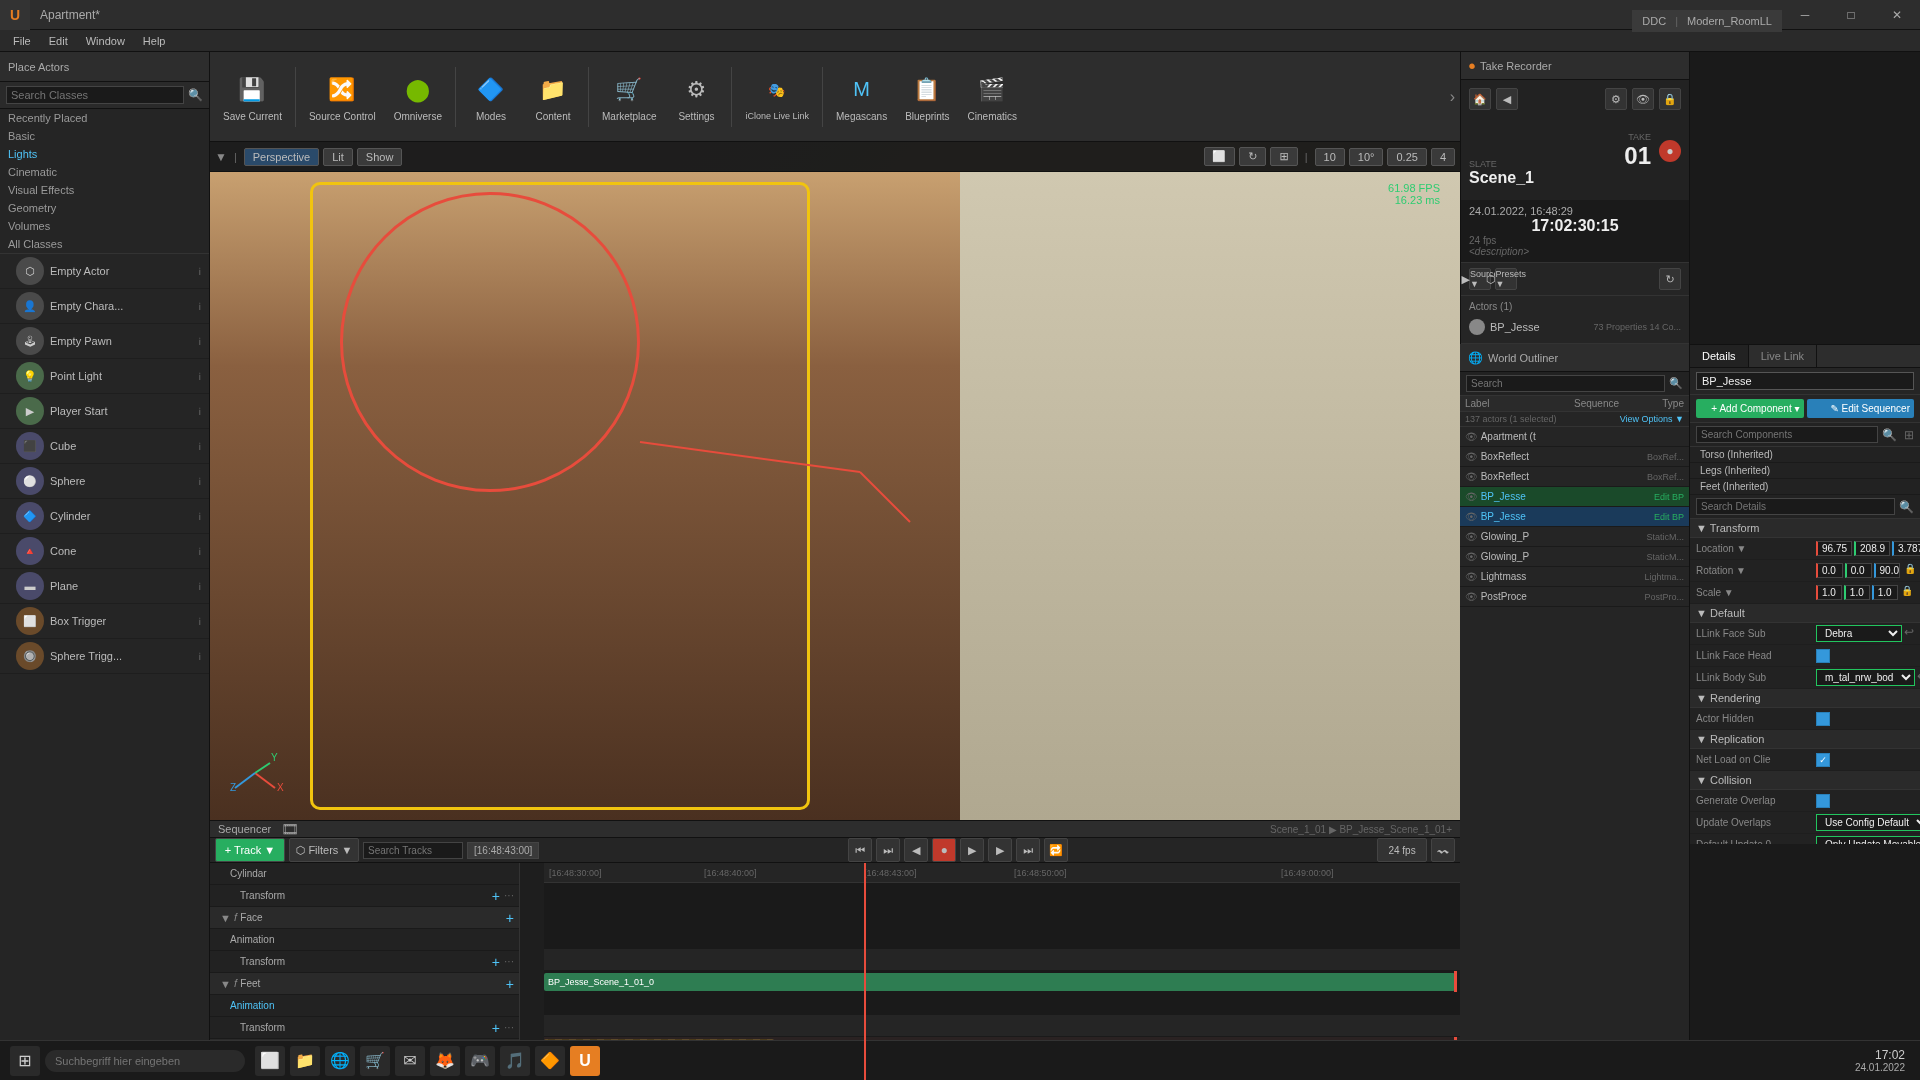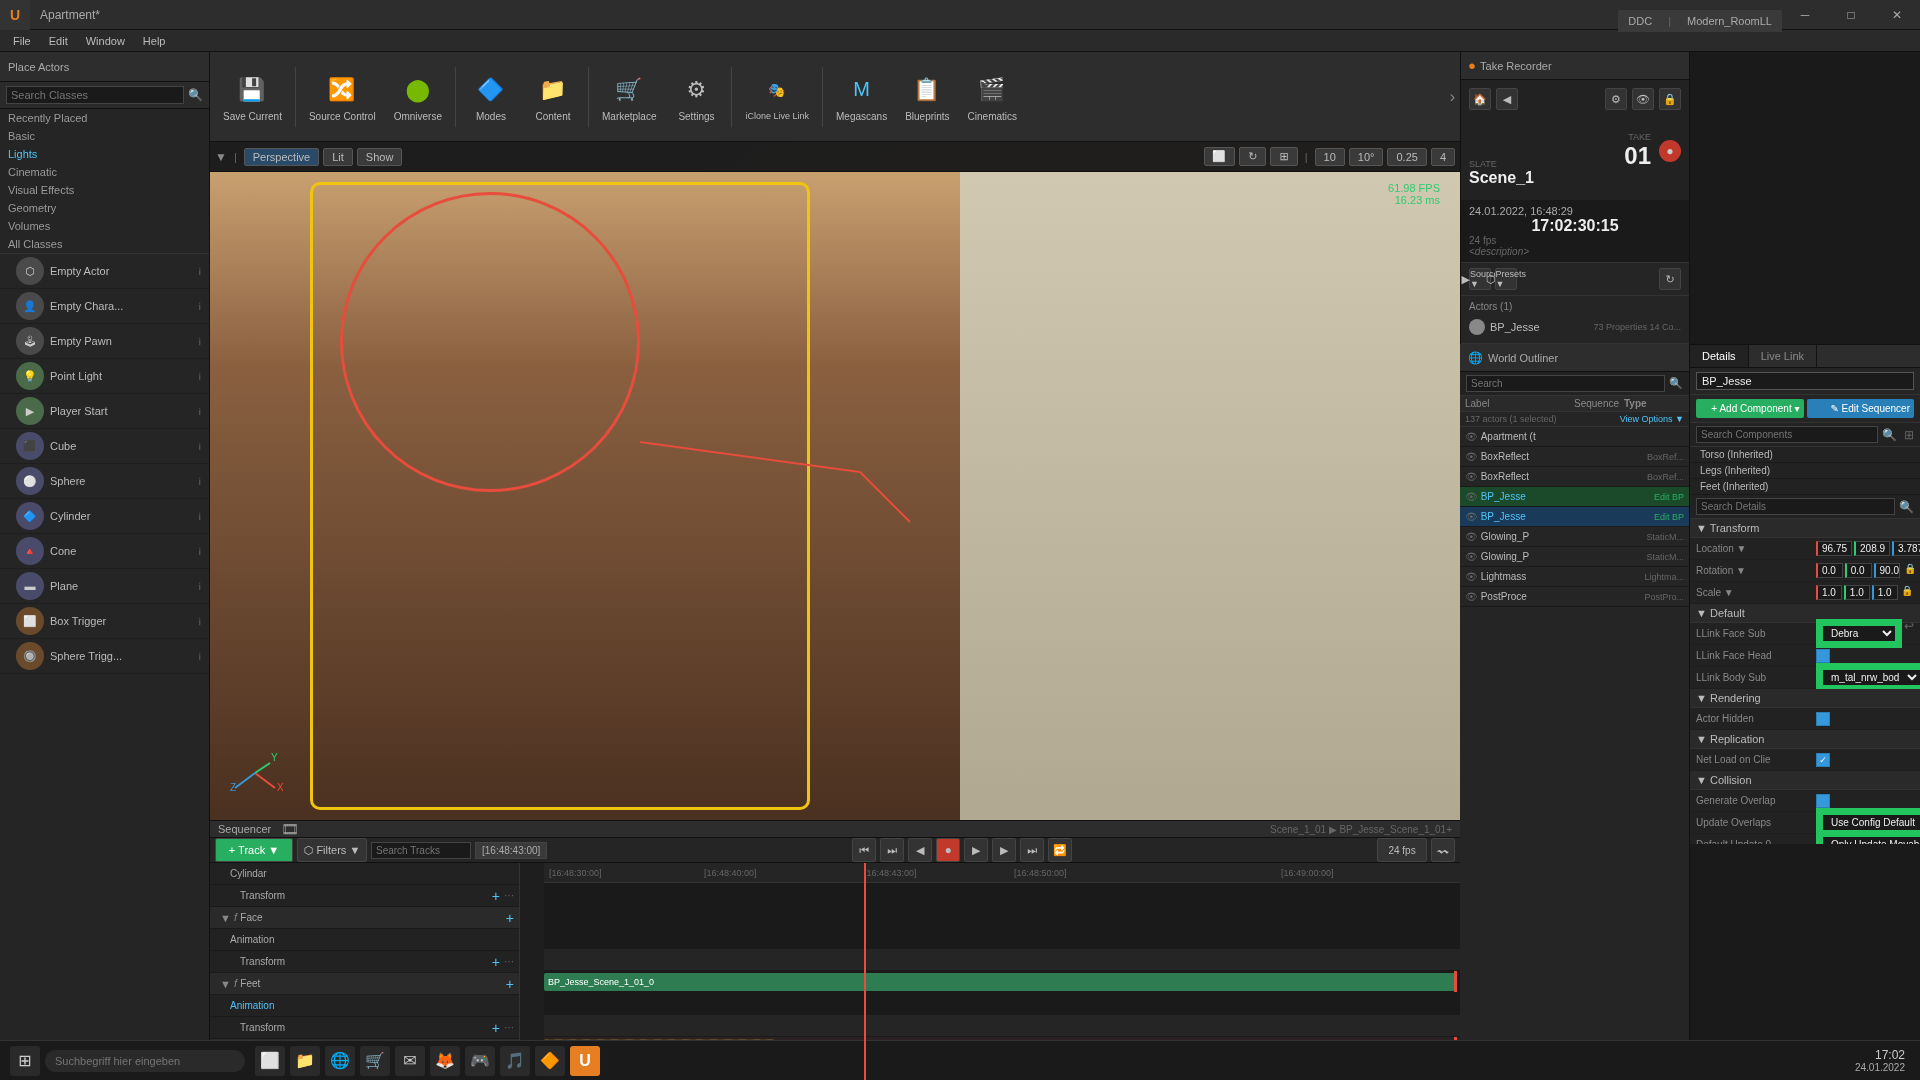--- a/index.html
+++ b/index.html
@@ -3,21 +3,21 @@
   <meta charset="utf-8">
   <style>
     * { margin: 0; padding: 0; box-sizing: border-box; }
     body { width: 1920px; height: 1080px; overflow: hidden; background: #1a1a1a; font-family: 'Segoe UI', Arial, sans-serif; font-size: 11px; color: #ccc; }
 
     
     #titlebar { height: 30px; background: #2d2d2d; display: flex; align-items: center; border-bottom: 1px solid #111; }
     #titlebar .logo { width: 30px; height: 30px; background: #333; display: flex; align-items: center; justify-content: center; color: #e67e22; font-weight: bold; font-size: 14px; }
     #titlebar .win-controls { display: flex; gap: 0; }
     #titlebar .win-controls span { width: 46px; height: 30px; display: flex; align-items: center; justify-content: center; cursor: pointer; font-size: 12px; color: #aaa; }
-    #titlebar .ddc { background: #3a3a3a; padding: 0 10px; height: 22px; display: flex; align-items: center; font-size: 11px; color: #aaa; gap: 16px; margin-top: 12px; }
+    #titlebar .ddc { background: #3a3a3a; padding: 0 10px; height: 22px; display: flex; align-items: center; font-size: 11px; color: #aaa; gap: 9px; margin-top: 12px; }
 
     
     #menubar { height: 22px; background: #2a2a2a; display: flex; align-items: center; border-bottom: 1px solid #111; padding: 0 5px; gap: 2px; }
     #menubar span { padding: 2px 8px; cursor: pointer; color: #bbb; font-size: 11px; }
 
     
     #main { display: flex; height: calc(1080px - 30px - 22px); }
 
     
     #left-panel { width: 210px; background: #252525; border-right: 1px solid #111; display: flex; flex-direction: column; flex-shrink: 0; }
@@ -106,21 +106,21 @@
     .comp-item { display: flex; align-items: center; padding: 2px 10px; border-bottom: 1px solid #1a1a1a; font-size: 10px; color: #bbb; }
     .det-section { padding: 3px 6px; background: #2a2a2a; border-bottom: 1px solid #333; font-size: 11px; color: #bbb; cursor: pointer; display: flex; align-items: center; gap: 4px; }
     .det-row { display: flex; align-items: center; padding: 2px 6px; border-bottom: 1px solid #1e1e1e; min-height: 22px; }
     .det-row-label { width: 120px; color: #888; font-size: 10px; flex-shrink: 0; }
     .det-row-value { flex: 1; display: flex; gap: 2px; }
     .val-box { background: #1a1a1a; border: 1px solid #444; color: #eee; font-size: 10px; padding: 1px 4px; flex: 1; min-width: 0; }
     .val-box.x { border-left: 2px solid #e74c3c; }
     .val-box.y { border-left: 2px solid #2ecc71; }
     .val-box.z { border-left: 2px solid #3498db; }
     .lock-icon { color: #888; font-size: 10px; margin-left: 2px; }
-    .det-dropdown { background: #1a1a1a; border: 7px solid #22c55e; color: #eee; font-size: 10px; padding: 1px 4px; flex: 1; }
+    .det-dropdown { background: #1a1a1a; border: 1px solid #22c55e; color: #eee; font-size: 10px; padding: 1px 4px; flex: 1; }
     .checkbox { width: 14px; height: 14px; background: #3498db; border: 1px solid #2980b9; display: flex; align-items: center; justify-content: center; }
     .checkbox.checked::after { content: '✓'; color: white; font-size: 9px; }
 
     
     #taskbar { position: absolute; bottom: 0; left: 0; right: 0; height: 40px; background: #1a1a1a; border-top: 1px solid #333; display: flex; align-items: center; padding: 0 10px; gap: 5px; }
     .taskbar-icon { width: 30px; height: 30px; background: #2a2a2a; border-radius: 3px; display: flex; align-items: center; justify-content: center; font-size: 16px; cursor: pointer; }
   </style>
 </head>
 <body>
 
@@ -339,21 +339,21 @@
       </div>
 
       <div id="sequencer">
         <div id="seq-header">
           <span>Sequencer</span>
           <span style="font-size:14px;">🎞</span>
           <div style="flex:1;"></div>
           <span style="font-size:10px; color:#666;">Scene_1_01 ▶ BP_Jesse_Scene_1_01+</span>
         </div>
         <div id="seq-toolbar">
-          <div class="seq-tool-btn" style="background:#27ae60; color:#fff; width:78px;">+ Track ▼</div>
+          <div class="seq-tool-btn" style="background:#27ae60; color:#fff; width:70px;">+ Track ▼</div>
           <div class="seq-tool-btn" style="width:70px;">⬡ Filters ▼</div>
           <input type="text" placeholder="Search Tracks" style="background: rgb(26, 26, 26); border: 1px solid rgb(68, 68, 68); color: rgb(187, 187, 187); padding: 2px 4px; font-size: 10px; width: 100px;">
           <span style="background:#3a3a3a; padding:2px 6px; font-size:10px; color:#aaa; border:1px solid #444;">[16:48:43:00]</span>
           <div style="flex:1;"></div>
           <div class="seq-tool-btn">⏮</div>
           <div class="seq-tool-btn">⏭</div>
           <div class="seq-tool-btn">◀</div>
           <div class="seq-tool-btn" style="background:#c0392b;">⏺</div>
           <div class="seq-tool-btn">▶</div>
           <div class="seq-tool-btn">▶</div>
@@ -507,21 +507,21 @@
           <span style="color:#4fc3f7; font-size:12px;">🌐</span>
           <span>World Outliner</span>
         </div>
         <div id="outliner-search">
           <input type="text" placeholder="Search" style="flex: 1 1 0%; background: rgb(26, 26, 26); border: 1px solid rgb(68, 68, 68); color: rgb(187, 187, 187); padding: 2px 4px; font-size: 10px;">
           <span style="color:#666;">🔍</span>
         </div>
         <div id="outliner-table-header">
           <span style="flex:1;">Label</span>
           <span style="width:50px;">Sequence</span>
-          <span style="width:60px; font-weight:bold;">Type</span>
+          <span style="width:60px; text-align:right;">Type</span>
         </div>
         <div style="font-size:9px; color:#666; padding:2px 5px; border-bottom:1px solid #333; display:flex; justify-content:space-between;">
           <span>137 actors (1 selected)</span>
           <span style="color:#4fc3f7; cursor:pointer;">View Options ▼</span>
         </div>
         <div style="flex:1; overflow-y:auto;">
           <div class="outliner-item">
             <span class="eye-icon">👁</span>
             <span class="outliner-name">Apartment (t</span>
           </div>

